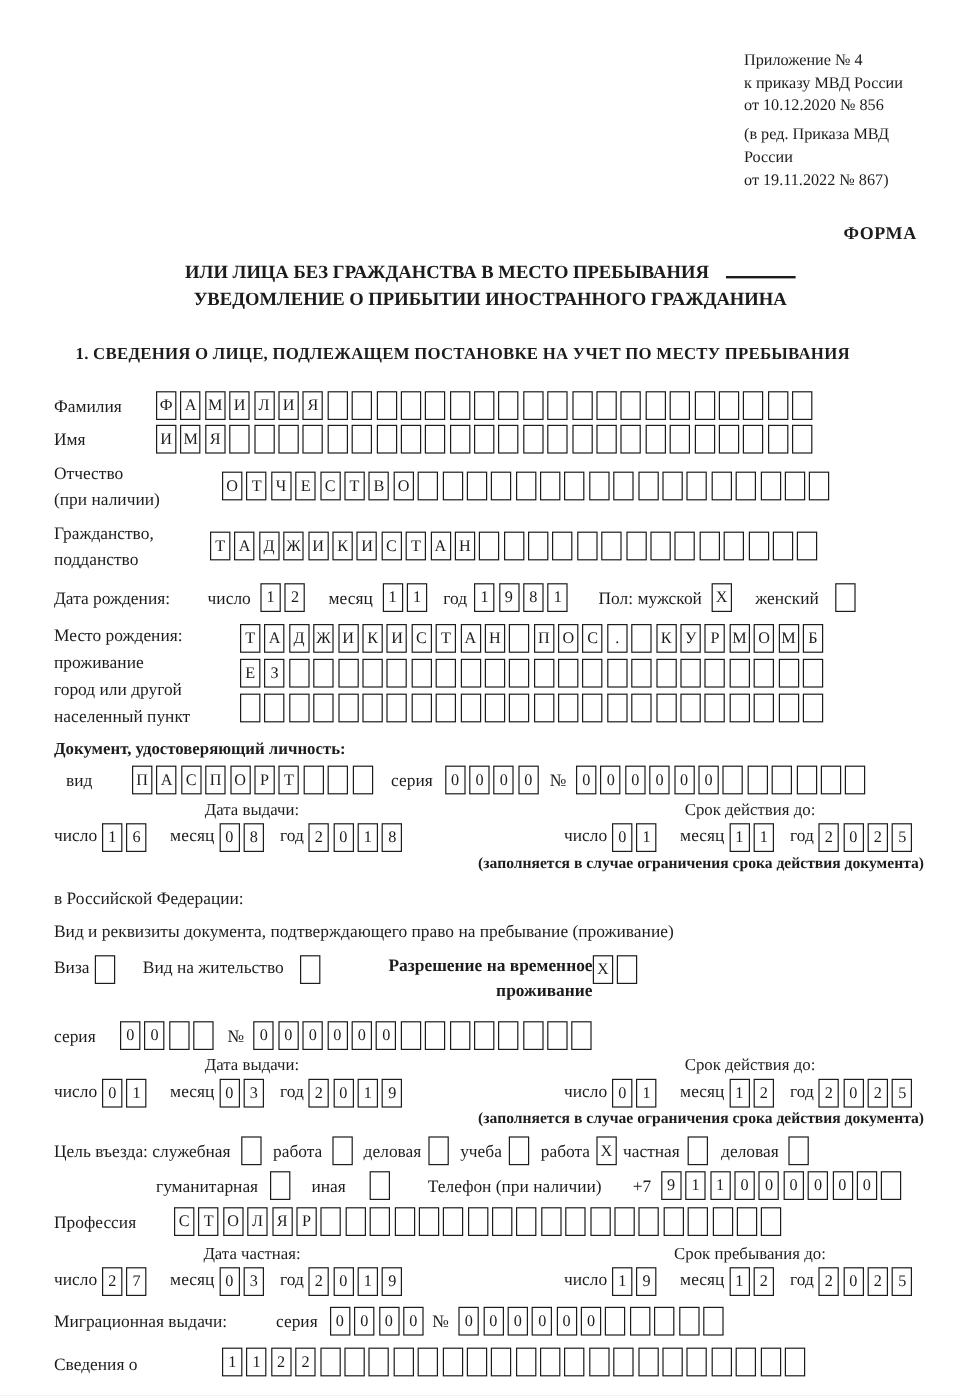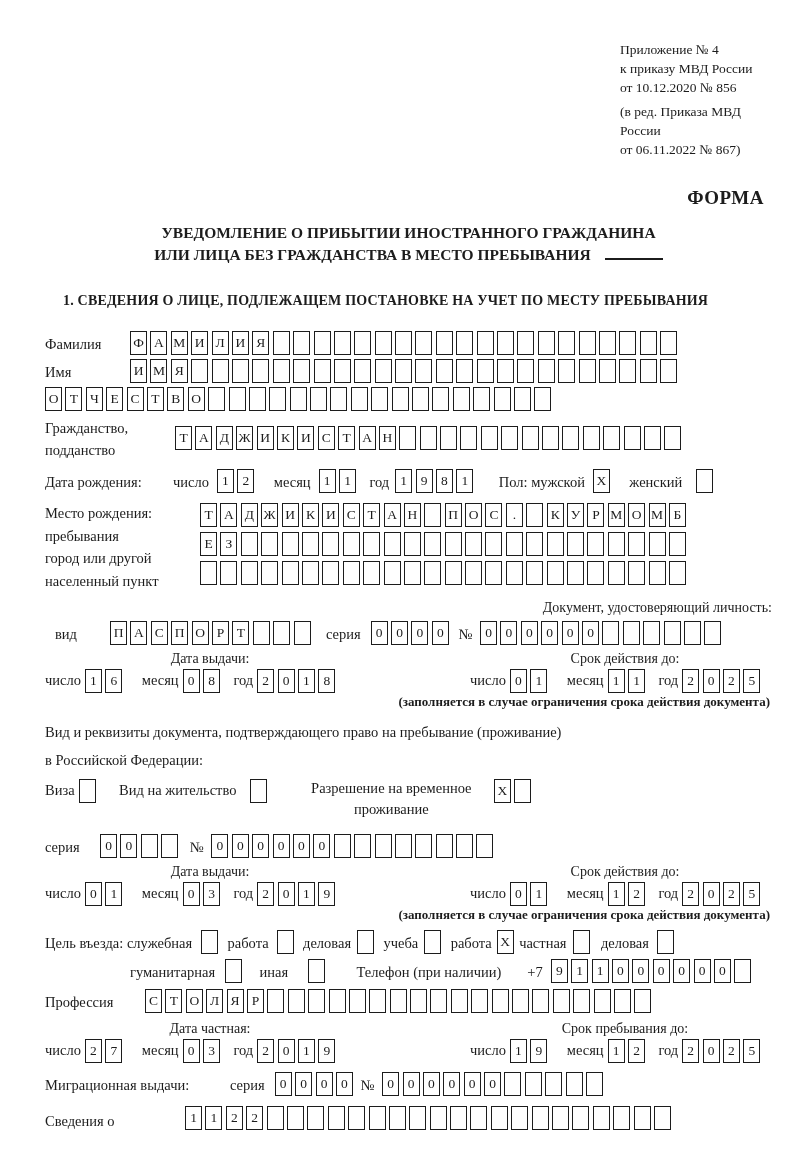--- a/index.html
+++ b/index.html
@@ -5,69 +5,69 @@
   * { margin:0; padding:0; box-sizing:border-box; }
   html,body { background:#e8e8e8; }
   .page {
     position:relative; width:800px; height:1163px; margin:0 auto;
     background:#ffffff; color:#1c1c1c;
     font-family:"Liberation Serif","DejaVu Serif",serif;
     font-size:14.5px; padding:40px 28px 20px 45px; overflow:hidden;
   }
   .hdr { margin-left:575px; font-size:13.5px; line-height:19px; }
   .hdr .gap { height:5px; }
-  .forma { text-align:right; font-weight:bold; font-size:19px; margin:28px 8px 0 0; letter-spacing:.5px; }
+  .forma { text-align:right; font-weight:bold; font-size:15px; margin:28px 8px 0 0; letter-spacing:.5px; }
   .title { text-align:center; font-weight:bold; font-size:15.5px; line-height:22px; margin-top:13px; }
   .blank { display:inline-block; width:58px; border-bottom:2px solid #1c1c1c; height:14px; margin-left:14px; }
   .sec { font-weight:bold; font-size:14px; margin:27px 0 0 18px; letter-spacing:.2px; }
 
   .frow { display:flex; align-items:center; margin-top:4px; }
   .lbl { flex:none; padding-top:3px; }
   .lblcol { flex:none; line-height:22px; padding-top:2px; }
   .cells { display:flex; flex:none; }
   .cellstack > .cells { margin-bottom:5px; }
   .cell {
     flex:none; width:17px; height:24px; border:1.6px solid #1c1c1c; margin-right:3.4px;
     display:inline-flex; align-items:center; justify-content:center;
     font-size:13.5px; background:#fff;
   }
-  .dochead { text-align:right; font-weight:normal; font-size:14px; margin-top:8px; }
+  .dochead { text-align:left; font-weight:bold; font-size:14px; margin-top:8px; }
   .daterow { display:flex; margin-top:6px; }
   .datecol1 { flex:none; width:400px; }
   .datecol2 { flex:1; }
   .datehead { text-align:center; width:330px; font-size:14px; }
   .datehead2 { text-align:center; width:310px; margin-left:25px; font-size:14px; }
   .dateline { display:flex; align-items:flex-start; margin-top:2px; }
   .dlbl { flex:none; padding-top:3px; margin-right:4px; }
   .mlx { margin-left:16px; }
   .note { text-align:right; font-size:13px; margin-top:1px; padding-right:2px;font-weight:bold; }
   .permits { align-items:flex-start; margin-top:10px; }
-  .mlabel { flex:none; text-align:center; line-height:21px; padding-top:2px; }
+  .mlabel { flex:none; text-align:right; line-height:21px; padding-top:2px;font-weight:bold; }
 </style>
 </head>
 <body>
 
 <div class="page">
 
   <div class="hdr">
     <div>Приложение № 4</div>
     <div>к приказу МВД России</div>
     <div>от 10.12.2020 № 856</div>
     <div class="gap"></div>
     <div>(в ред. Приказа МВД России</div>
-    <div>от 06.11.2022 № 867)</div>
+    <div>от 19.11.2022 № 867)</div>
   </div>
 
   <div class="forma">ФОРМА</div>
 
   <div class="title">
-    <div>УВЕДОМЛЕНИЕ О ПРИБЫТИИ ИНОСТРАННОГО ГРАЖДАНИНА</div>
     <div>
       <span>ИЛИ ЛИЦА БЕЗ ГРАЖДАНСТВА В МЕСТО ПРЕБЫВАНИЯ</span><span class="blank"></span>
     </div>
+    <div>УВЕДОМЛЕНИЕ О ПРИБЫТИИ ИНОСТРАННОГО ГРАЖДАНИНА</div>
   </div>
 
   <div class="sec">1. СВЕДЕНИЯ О ЛИЦЕ, ПОДЛЕЖАЩЕМ ПОСТАНОВКЕ НА УЧЕТ ПО МЕСТУ ПРЕБЫВАНИЯ</div>
 
   <div class="frow" style="margin-top:22px">
     <span class="lbl" style="width:85px">Фамилия</span>
     <div class="cells">
         <span class="cell">Ф</span>
         <span class="cell">А</span>
         <span class="cell">М</span>
@@ -125,20 +125,24 @@
         <span class="cell"></span>
         <span class="cell"></span>
         <span class="cell"></span>
         <span class="cell"></span>
         <span class="cell"></span>
         <span class="cell"></span>
       </div>
   </div>
 
   <div class="frow">
+    <div class="lblcol" style="width:140px">
+      <div>Отчество</div>
+      <div>(при наличии)</div>
+    </div>
     <div class="cells">
         <span class="cell">О</span>
         <span class="cell">Т</span>
         <span class="cell">Ч</span>
         <span class="cell">Е</span>
         <span class="cell">С</span>
         <span class="cell">Т</span>
         <span class="cell">В</span>
         <span class="cell">О</span>
         <span class="cell"></span>
@@ -220,21 +224,21 @@
       </div>
     <span class="lbl" style="margin-left:16px;margin-right:14px">женский</span>
     <div class="cells">
         <span class="cell"></span>
       </div>
   </div>
 
   <div class="frow" style="margin-top:7px">
     <div class="lblcol" style="width:155px;line-height:22.5px">
       <div>Место рождения:</div>
-      <div>пребывания</div>
+      <div>проживание</div>
       <div>город или другой</div>
       <div>населенный пункт</div>
     </div>
     <div class="cellstack">
       <div class="cells">
           <span class="cell">Т</span>
           <span class="cell">А</span>
           <span class="cell">Д</span>
           <span class="cell">Ж</span>
           <span class="cell">И</span>
@@ -395,22 +399,22 @@
             <span class="cell">0</span>
             <span class="cell">2</span>
             <span class="cell">5</span>
           </div>
       </div>
     </div>
   </div>
   <div class="note">(заполняется в случае ограничения срока действия документа)</div>
 
   <div style="margin-top:8px;line-height:28px">
+    <div>в Российской Федерации:</div>
     <div>Вид и реквизиты документа, подтверждающего право на пребывание (проживание)</div>
-    <div>в Российской Федерации:</div>
   </div>
 
   <div class="frow permits" style="margin-top:2px">
     <span class="lbl" style="padding-top:6px">Виза</span>
     <div class="cells" style="margin-left:4px;padding-top:3px">
         <span class="cell"></span>
       </div>
     <span class="lbl" style="margin-left:20px;padding-top:6px">Вид на жительство</span>
     <div class="cells" style="margin-left:14px;padding-top:3px">
         <span class="cell"></span>

